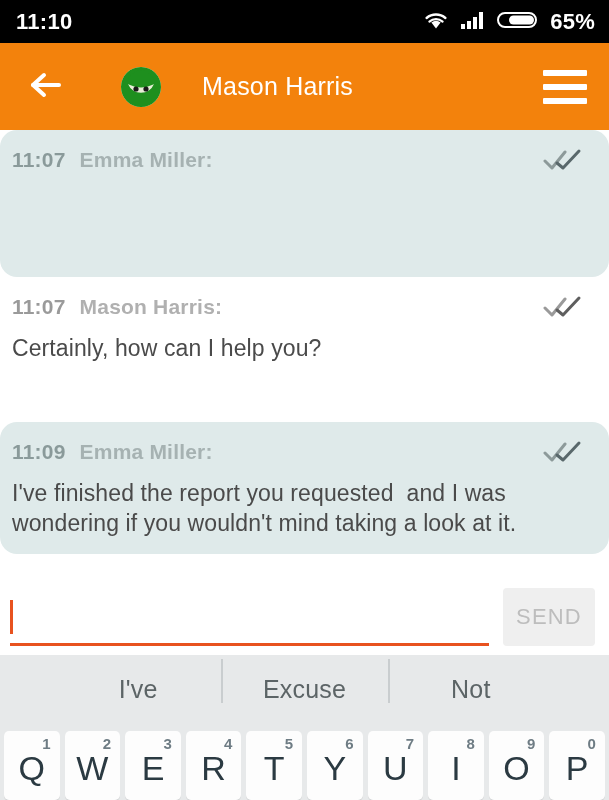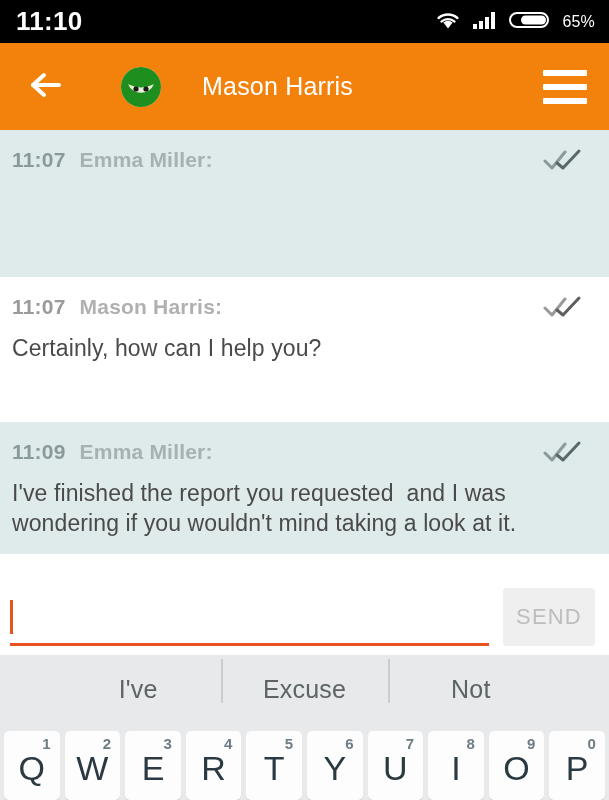--- a/index.html
+++ b/index.html
@@ -10,41 +10,41 @@
     overflow:hidden;
   }
   #phone { position:relative; width:609px; height:800px; display:flex; flex-direction:column; }
 
   
   .statusbar {
     height:43px; background:#000000; color:#ffffff;
     display:flex; align-items:center; justify-content:space-between;
     padding:0 14px 0 16px; flex:0 0 43px;
   }
-  .status-time { font-size:26px; font-weight:bold; letter-spacing:.3px; }
+  .status-time { font-size:22px; font-weight:bold; letter-spacing:.3px; }
   .status-right { display:flex; align-items:center; gap:11px; }
-  .status-pct { font-size:16px; font-weight:normal; letter-spacing:.2px; }
+  .status-pct { font-size:22px; font-weight:bold; letter-spacing:.2px; }
 
   
   .appbar {
     flex:0 0 87px; background:#F3820C;
     display:flex; align-items:center; padding:0 22px 0 24px;gap:22px;
   }
   .back-btn { width:44px; height:44px; display:flex; align-items:center; justify-content:center; cursor:pointer; }
   .avatar { width:42px; height:42px; margin-left:30px; flex:0 0 42px; }
   .contact-name {
     color:#ffffff; font-size:25px; margin-left:18px; flex:1 1 auto;
     white-space:nowrap; overflow:hidden; letter-spacing:.2px;
   }
   .menu-btn { width:44px; height:34px; display:flex; flex-direction:column; justify-content:space-between; cursor:pointer; }
   .menu-btn span { display:block; height:6px; background:#ffffff; border-radius:1px; }
 
   
   .conversation { flex:1 1 auto; overflow:hidden; display:flex; flex-direction:column; }
-  .msg { padding:18px 18px 8px 12px; position:relative; }
+  .msg { padding:18px 18px 8px 12px; position:relative;border-radius:17px; }
   .msg.in  { background:#DFEAEA; }
   .msg.out { background:#FFFFFF; }
   .msg-head { display:flex; align-items:flex-start; }
   .msg-time { color:#8A9A9A; font-size:21px; font-weight:bold; letter-spacing:.2px; }
   .msg-sender { color:#A6B2B2; font-size:21px; font-weight:bold; margin-left:14px; letter-spacing:.2px; }
   .msg.out .msg-time   { color:#9A9A9A; }
   .msg.out .msg-sender { color:#B0B0B0; }
   .ticks { margin-left:auto; padding-right:8px; }
   .msg-text {
     color:#4A4A4A; font-size:23px; line-height:1.32; margin-top:10px;

